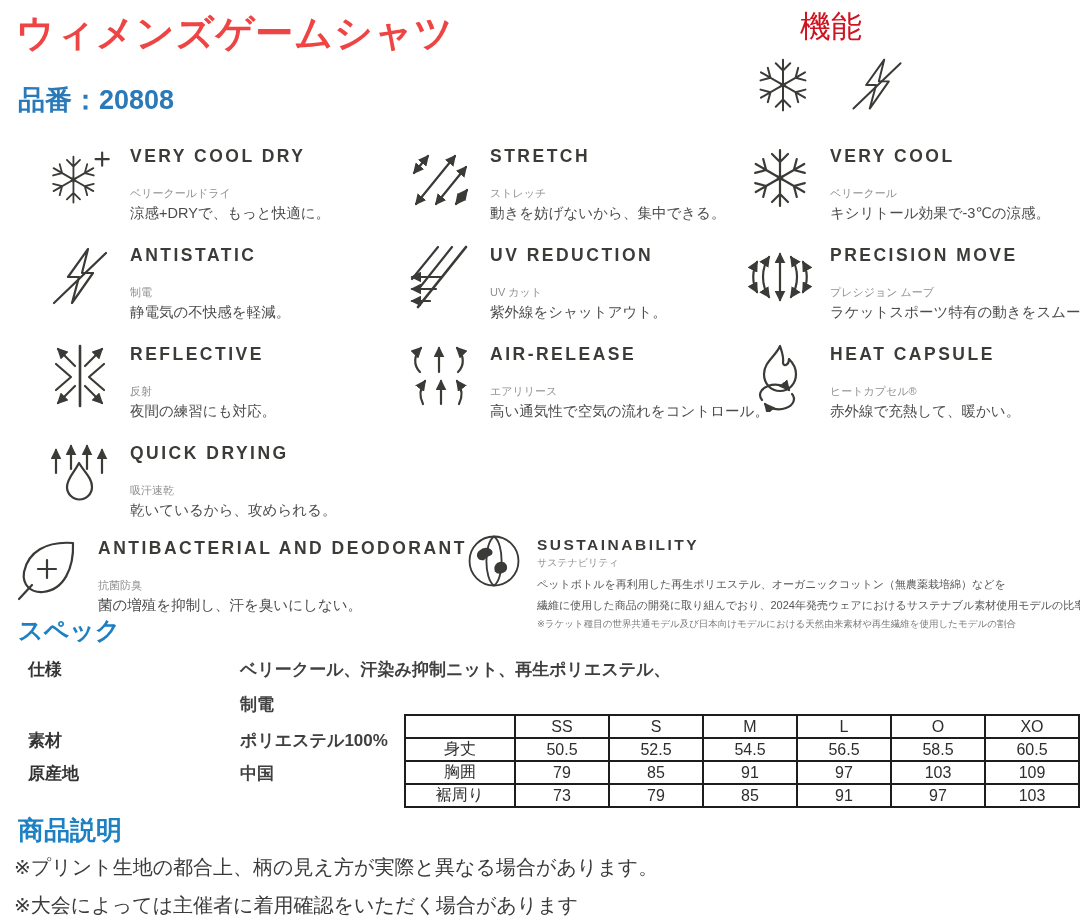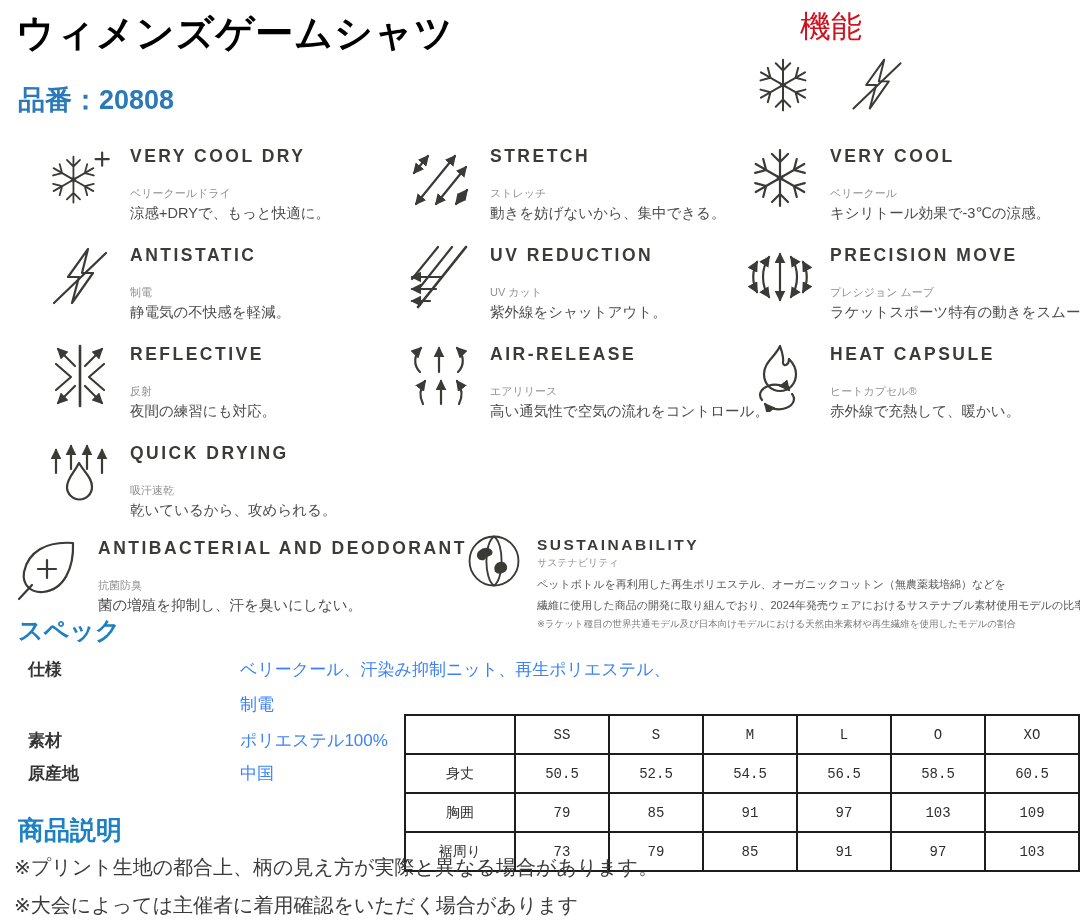--- a/index.html
+++ b/index.html
@@ -1,19 +1,19 @@
 <!DOCTYPE html>
 <html><head>
 <meta charset="utf-8">
 <style>
   html,body{margin:0;padding:0;background:#fff;}
   #app{position:relative;width:1080px;height:920px;background:#fff;overflow:hidden;
        font-family:"Liberation Sans","DejaVu Sans",sans-serif;color:#333;}
 
-  .title{position:absolute;left:16px;top:8px;font-size:38px;font-weight:bold;color:#000000;letter-spacing:1px;text-align:right;}
+  .title{position:absolute;left:16px;top:8px;font-size:38px;font-weight:bold;color:#ef4444;letter-spacing:1px;text-align:right;}
   .pno{position:absolute;left:18px;top:82px;font-size:27px;font-weight:bold;color:#2a79b8;}
   .kinou{position:absolute;left:800px;top:6px;font-size:31px;color:#cf1421;}
   .kinou-icons{position:absolute;left:754px;top:56px;display:flex;gap:36px;}
   .kinou-icons svg{width:58px;height:58px;}
 
   svg.icon{fill:none;stroke:#3a3a36;stroke-width:2.2;stroke-linecap:round;stroke-linejoin:round;}
 
   .features{position:absolute;top:142px;left:0;width:1080px;display:grid;
             grid-template-columns:360px 340px 380px;grid-auto-rows:99px;padding-left:32px;}
   .feat{display:flex;gap:16px;padding-left:16px;align-items:flex-start;}
@@ -29,28 +29,28 @@
   .sus .icon-box{width:56px;height:56px;}
   .sus .icon-box svg{width:54px;height:54px;}
   .sus-title{font-size:15.5px;font-weight:bold;letter-spacing:2.5px;color:#3b3b38;margin-top:2px;}
   .sus-sub{font-size:10px;color:#909090;margin-top:2px;}
   .sus-line{font-size:11px;color:#555;margin-top:7px;white-space:nowrap;}
   .sus-line2{font-size:11px;color:#555;margin-top:6px;white-space:nowrap;}
   .sus-foot{font-size:9.5px;color:#7a7a7a;margin-top:5px;white-space:nowrap;}
 
   .spec-h{position:absolute;left:18px;top:614px;font-size:25px;font-weight:bold;color:#1d80c3;}
   .spec-label{position:absolute;left:28px;font-size:17px;font-weight:bold;color:#333;}
-  .spec-val{position:absolute;left:240px;font-size:17px;color:#3b82f6;white-space:nowrap;}
+  .spec-val{position:absolute;left:240px;font-size:17px;color:#404040;white-space:nowrap;font-weight:bold;}
   .l-shiyo{top:658px}.v-shiyo1{top:658px}.v-shiyo2{top:693px}
   .l-sozai{top:729px}.v-sozai{top:729px}
   .l-gensan{top:762px}.v-gensan{top:762px}
 
   table.sizes{position:absolute;left:404px;top:714px;border-collapse:collapse;table-layout:fixed;}
-  .sizes td{border:2px solid #1d1d1d;font-size:14px;color:#2e2e2e;text-align:center;
-            padding:8px;height:21px;background:#fff;font-family:Liberation Mono, monospace;}
+  .sizes td{border:2px solid #1d1d1d;font-size:16px;color:#2e2e2e;text-align:center;
+            padding:0;height:21px;background:#fff;}
   .sizes col.c0{width:110px}.sizes col.cn{width:94px}
 
   .desc-h{position:absolute;left:18px;top:813px;font-size:26px;font-weight:bold;color:#1d80c3;}
   .note{position:absolute;left:14px;font-size:20px;color:#3a3a3a;white-space:nowrap;}
   .note1{top:854px}.note2{top:892px}
 </style>
 </head>
 <body>
 
 <svg width="0" height="0" style="position:absolute" aria-hidden="true">

